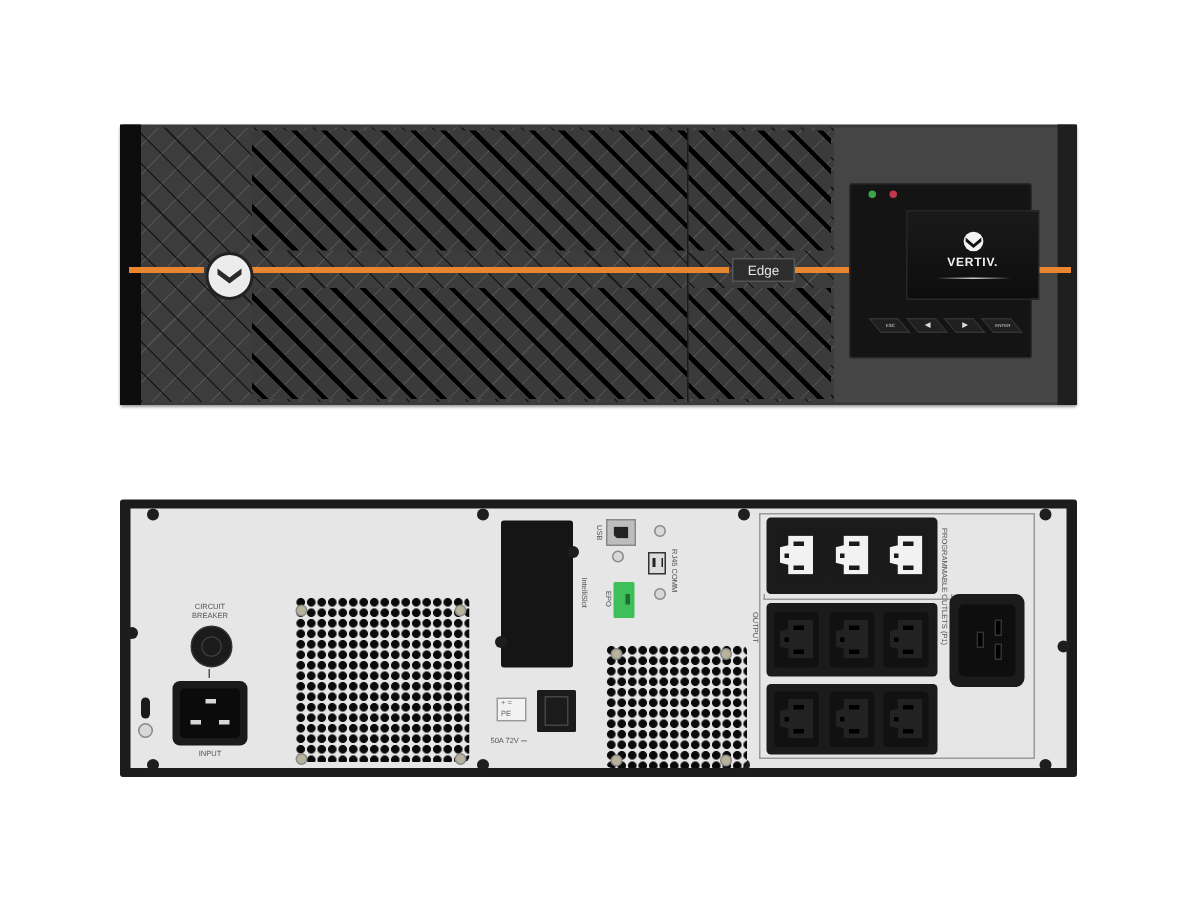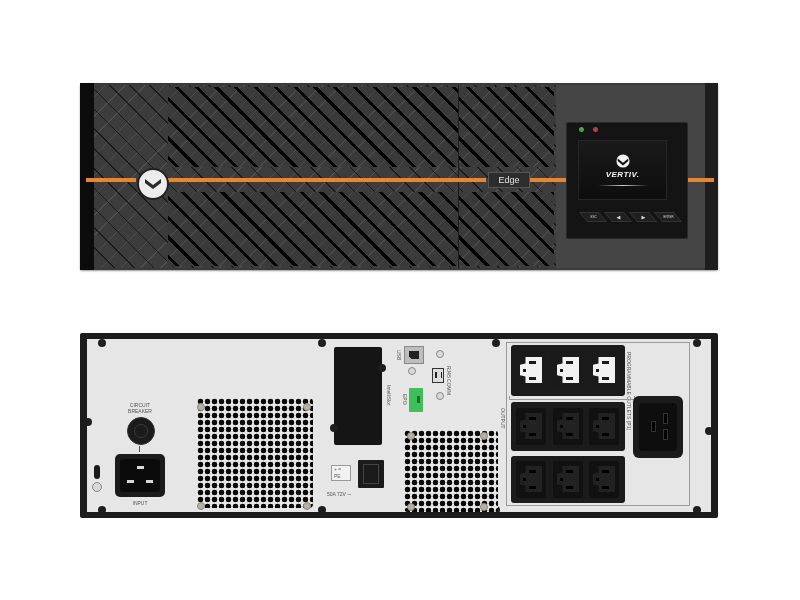--- a/index.html
+++ b/index.html
@@ -16,21 +16,21 @@
       repeating-linear-gradient(-45deg, rgba(90,90,90,.6) 0 1px, transparent 1px 14px);}
   .vents{background-image:
       repeating-linear-gradient(45deg, transparent 0 5px, #000 5px 8px, transparent 8px 14px),
       repeating-linear-gradient(-45deg, rgba(80,80,80,.7) 0 1px, transparent 1px 14px);
       background-color:#3a3a3a;}
   .seam{left:458px;top:85px;width:1px;height:183px;background:#1c1c1c;}
   .stripe{height:4px;background:#e7862e;}
   .logo-badge{left:137px;top:168px;width:28px;height:28px;border-radius:50%;background:#ececec;border:2px solid #222;display:flex;align-items:center;justify-content:center;}
   .edge-badge{left:488px;top:172px;width:40px;height:14px;background:#2d2d2d;border:1px solid #555;color:#e6e6e6;font-size:9px;display:flex;align-items:center;justify-content:center;}
   .lcd-frame{left:566px;top:122px;width:120px;height:115px;background:#141414;border:1px solid #2a2a2a;border-radius:2px;}
-  .lcd-screen{left:578px;top:140px;width:87px;height:58px;background:linear-gradient(180deg,#1a1a1a,#0d0d0d);border:1px solid #262626;display:flex;flex-direction:column;align-items:center;justify-content:center;font-style:italic;}
+  .lcd-screen{left:604px;top:140px;width:87px;height:58px;background:linear-gradient(180deg,#1a1a1a,#0d0d0d);border:1px solid #262626;display:flex;flex-direction:column;align-items:center;justify-content:center;}
   .lcd-brand{color:#f2f2f2;font-weight:bold;font-size:8px;letter-spacing:.5px;margin-top:2px;}
   .lcd-glow{width:50px;height:1px;background:linear-gradient(90deg,transparent,#cfcfcf,transparent);margin-top:6px;}
   .led{width:5px;height:5px;border-radius:50%;}
   .key{width:18px;height:8px;background:#202020;transform:skewX(40deg);border:1px solid #333;display:flex;align-items:center;justify-content:center;}
   .key span{transform:skewX(-40deg);color:#ddd;font-size:5px;line-height:5px;}
 
   
   .rear-frame{left:80px;top:333px;width:638px;height:185px;background:#1c1c1c;border-radius:2px;}
   .rear-plate{left:87px;top:339px;width:624px;height:173px;background:#e6e6e6;}
   .screw{width:8px;height:8px;border-radius:50%;background:#1e1e1e;}

